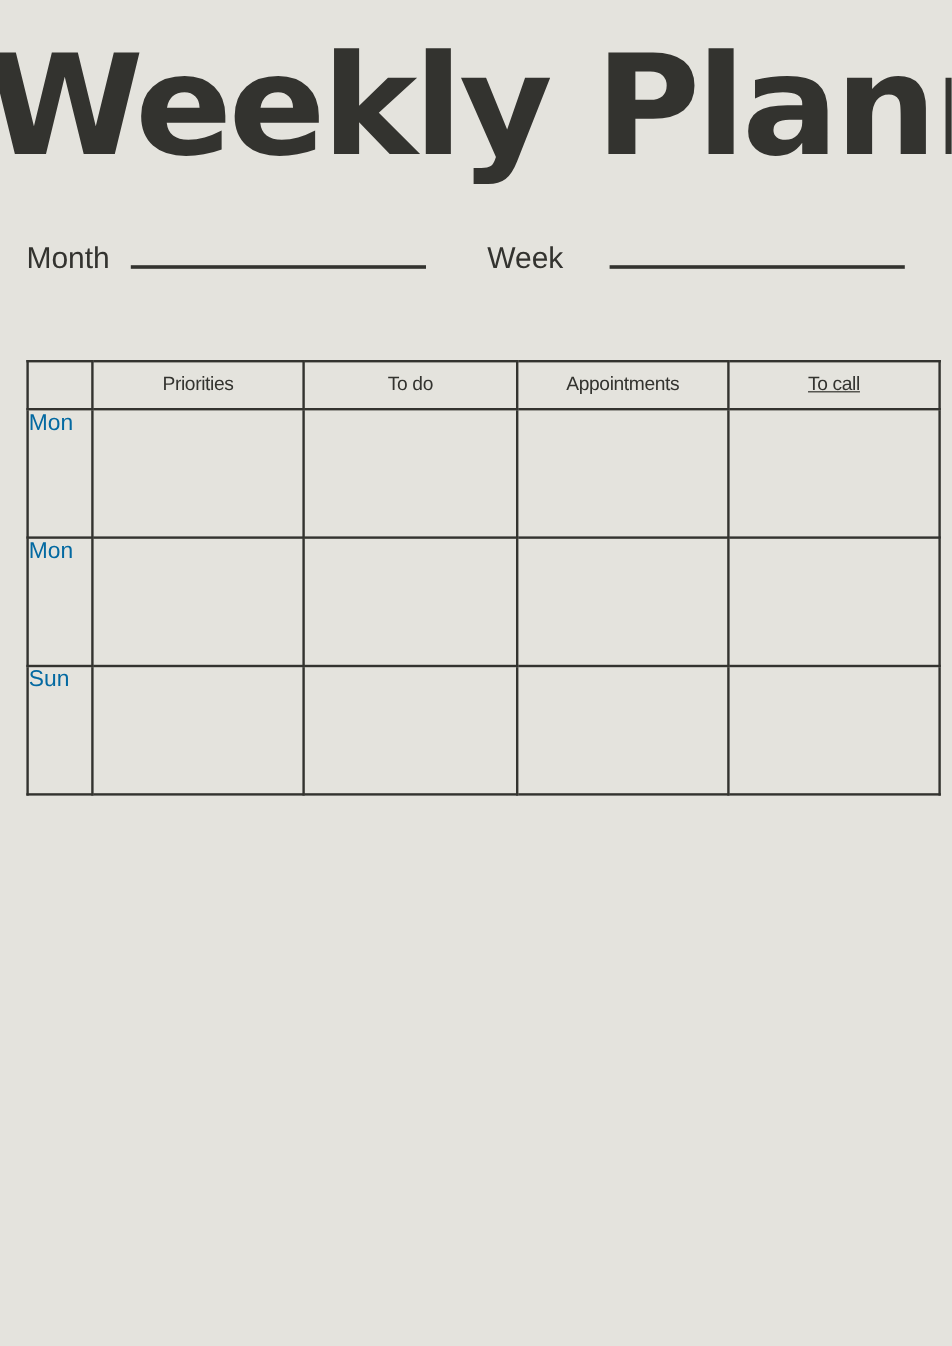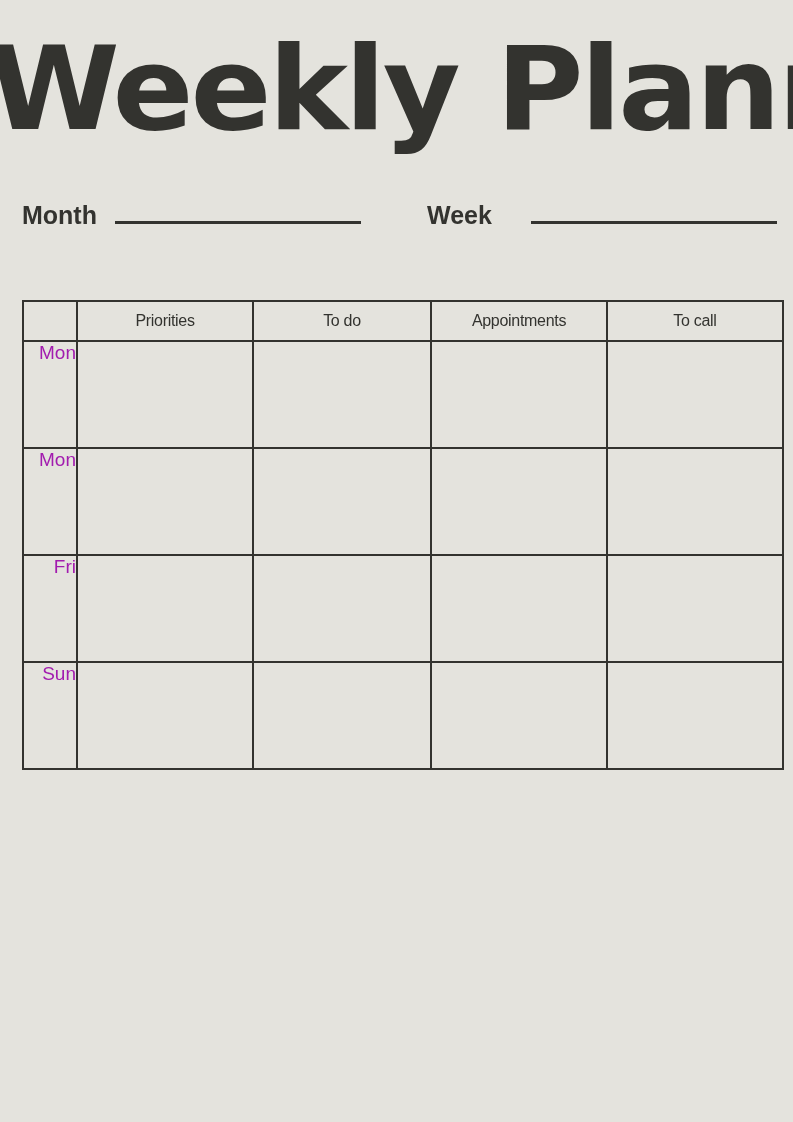--- a/index.html
+++ b/index.html
@@ -43,24 +43,23 @@
     position: absolute;
     top: 200px;
     left: 0;
     width: 793px;
     height: 50px;
   }
   .field {
     position: absolute;
     display: flex;
     align-items: flex-end;
-    font-weight: bold;
   }
   .field-month { left: 22px; top: 0; }
-  .field-week  { left: 427px; top: 0; gap: 21px; }
+  .field-week  { left: 406px; top: 0; gap: 21px; }
 
   .field-label {
     font-size: 25px;
     line-height: 30px;
     color: #33332f;
     font-family: "Liberation Sans", sans-serif;
   }
   .field-rule {
     height: 0;
     border-bottom: 3px solid #33332f;
@@ -93,35 +92,34 @@
     letter-spacing: -0.3px;
   }
   
   .corner-cell {
     border: none;
     width: 52px;
   }
   .day-cell {
     width: 52px;
     font-size: 19px;
-    color: #a21caf;
-    text-align: right;
+    color: #0369a1;
     vertical-align: top;
     padding: 4px 5px 0 0;
     font-family: "Liberation Sans", sans-serif;
     height: 105px;
   }
   .row-mon .day-cell { height: 105px; }
   .entry-cell {
     height: 105px;
   }
   .col-priorities { width: 174px; }
   .col-todo { width: 176px; border-radius: 17px; }
   .col-appointments { width: 174px; text-align: center; }
-  .col-tocall { width: 174px; }
+  .col-tocall { width: 174px; text-decoration: underline; }
 </style>
 </head>
 <body>
 
 <div class="page">
 
   <div class="title">Weekly Planner</div>
 
   <div class="fields">
     <div class="field field-month">
@@ -153,27 +151,20 @@
         <td class="entry-cell"></td>
       </tr>
       <tr>
         <td class="day-cell">Mon</td>
         <td class="entry-cell"></td>
         <td class="entry-cell"></td>
         <td class="entry-cell"></td>
         <td class="entry-cell"></td>
       </tr>
       <tr>
-        <td class="day-cell">Fri</td>
-        <td class="entry-cell"></td>
-        <td class="entry-cell"></td>
-        <td class="entry-cell"></td>
-        <td class="entry-cell"></td>
-      </tr>
-      <tr>
         <td class="day-cell">Sun</td>
         <td class="entry-cell"></td>
         <td class="entry-cell"></td>
         <td class="entry-cell"></td>
         <td class="entry-cell"></td>
       </tr>
     </tbody>
   </table>
 
 </div>

